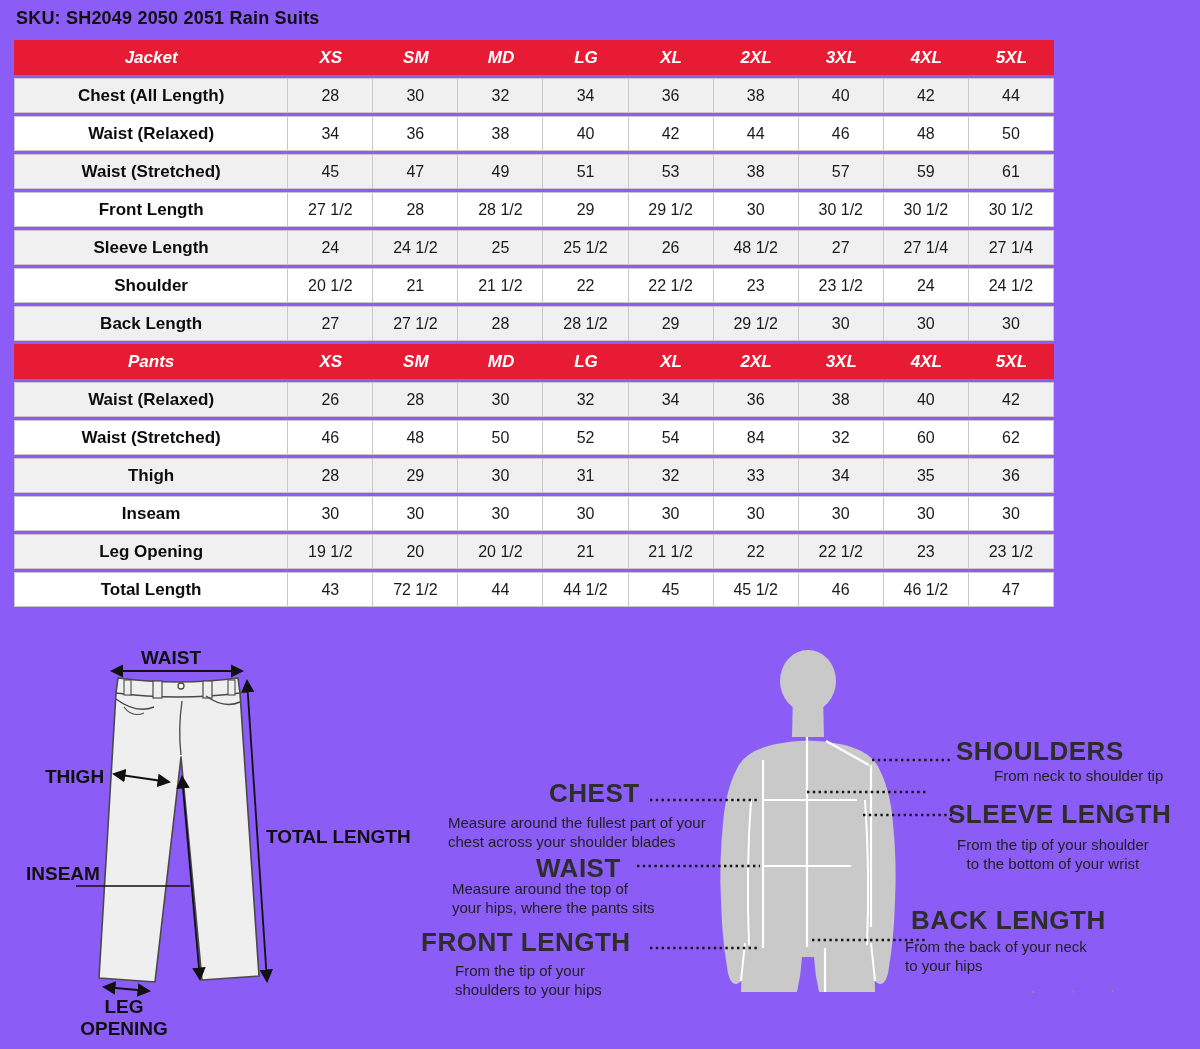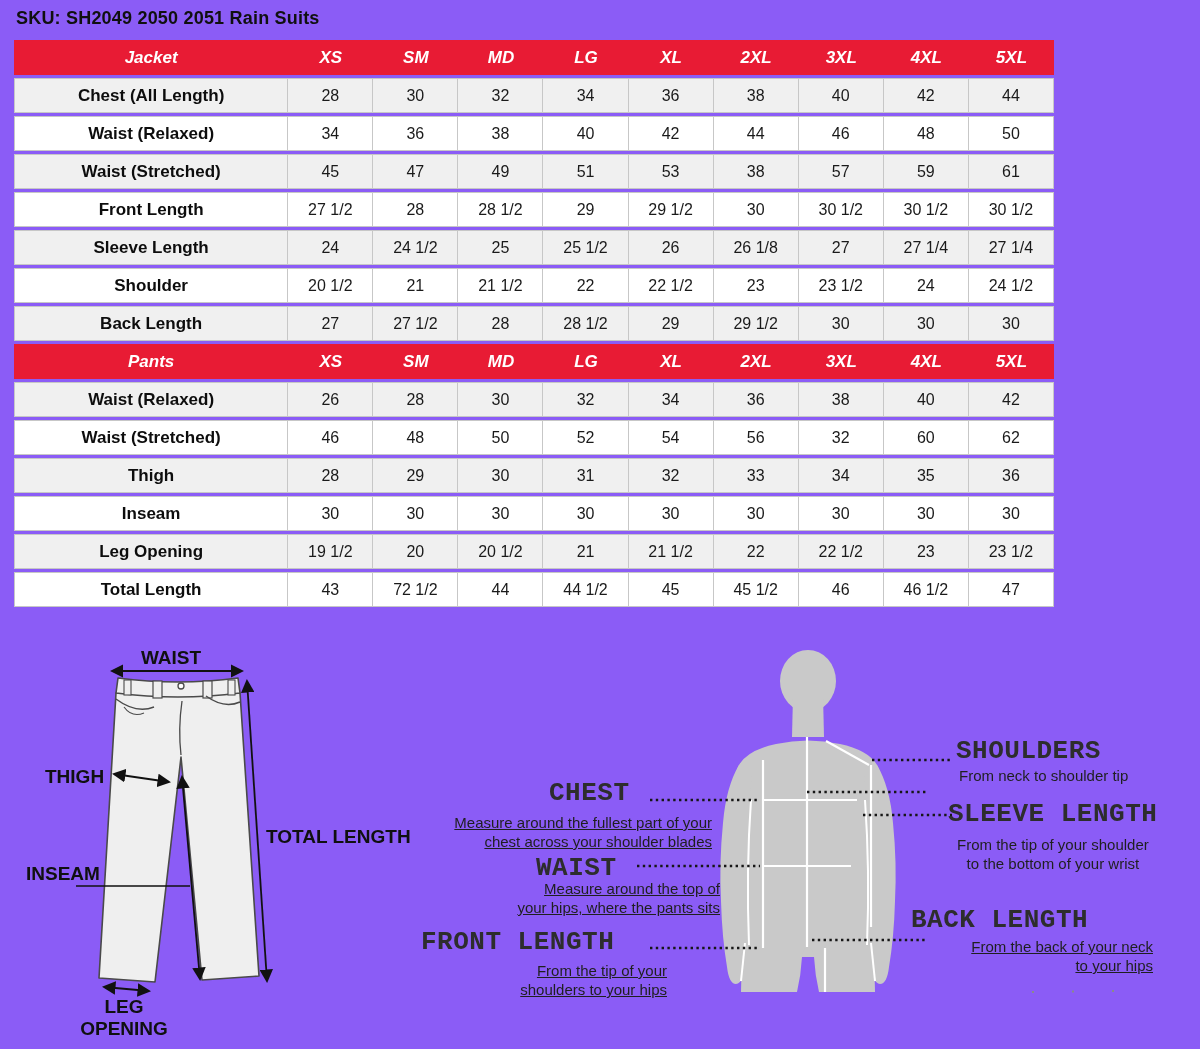--- a/index.html
+++ b/index.html
@@ -33,26 +33,26 @@
   .size-table tr.row-white td { background:#ffffff; }
 
   .bottom { position:absolute; left:0; top:645px; width:1200px; height:404px; }
   .bottom svg { position:absolute; left:0; top:0; }
 
   .dlabel { position:absolute; font-weight:bold; color:#101010; font-size:19px; line-height:22px; white-space:pre-line; }
   .dlabel.center { text-align:center; }
 
   .big-title {
     position:absolute; font-size:26px; font-weight:bold; color:#2d2d2d;
-    letter-spacing:.5px; white-space:nowrap; line-height:30px;font-family:Liberation Mono, monospace;
+    letter-spacing:.5px; white-space:nowrap; line-height:30px;
   }
   .desc {
     position:absolute; font-size:15px; color:#1f1f1f; line-height:19px; white-space:pre-line;
   }
-  .desc.center { text-align:right;text-decoration:underline; }
+  .desc.center { text-align:left; }
 </style>
 </head>
 <body>
 
 <div id="canvas">
 
   <div class="page-title">SKU: SH2049 2050 2051 Rain Suits</div>
 
   <table class="size-table">
     <colgroup>
@@ -128,21 +128,21 @@
           <td>30 1/2</td>
           <td>30 1/2</td>
         </tr>
         <tr class="row-gray">
           <td>Sleeve Length</td>
           <td>24</td>
           <td>24 1/2</td>
           <td>25</td>
           <td>25 1/2</td>
           <td>26</td>
-          <td>26 1/8</td>
+          <td>48 1/2</td>
           <td>27</td>
           <td>27 1/4</td>
           <td>27 1/4</td>
         </tr>
         <tr class="row-white">
           <td>Shoulder</td>
           <td>20 1/2</td>
           <td>21</td>
           <td>21 1/2</td>
           <td>22</td>
@@ -190,21 +190,21 @@
           <td>40</td>
           <td>42</td>
         </tr>
         <tr class="row-white">
           <td>Waist (Stretched)</td>
           <td>46</td>
           <td>48</td>
           <td>50</td>
           <td>52</td>
           <td>54</td>
-          <td>56</td>
+          <td>84</td>
           <td>32</td>
           <td>60</td>
           <td>62</td>
         </tr>
         <tr class="row-gray">
           <td>Thigh</td>
           <td>28</td>
           <td>29</td>
           <td>30</td>
           <td>31</td>
@@ -331,21 +331,21 @@
     <div class="desc center" style="left:448px; top:168px; width:264px;">Measure around the fullest part of your
 chest across your shoulder blades</div>
     <div class="big-title" style="left:536px; top:208px;">WAIST</div>
     <div class="desc center" style="left:452px; top:234px; width:268px;">Measure around the top of
 your hips, where the pants sits</div>
     <div class="big-title" style="left:421px; top:282px;">FRONT LENGTH</div>
     <div class="desc center" style="left:455px; top:316px; width:212px;">From the tip of your
 shoulders to your hips</div>
 
     <div class="big-title" style="left:956px; top:91px;">SHOULDERS</div>
-    <div class="desc" style="left:959px; top:121px;">From neck to shoulder tip</div>
+    <div class="desc" style="left:994px; top:121px;">From neck to shoulder tip</div>
     <div class="big-title" style="left:948px; top:154px;">SLEEVE LENGTH</div>
     <div class="desc" style="left:957px; top:190px;text-align:center;">From the tip of your shoulder
 to the bottom of your wrist</div>
     <div class="big-title" style="left:911px; top:260px;">BACK LENGTH</div>
     <div class="desc center" style="left:905px; top:292px; width:248px;">From the back of your neck
 to your hips</div>
   </div>
 
 </div>
 

